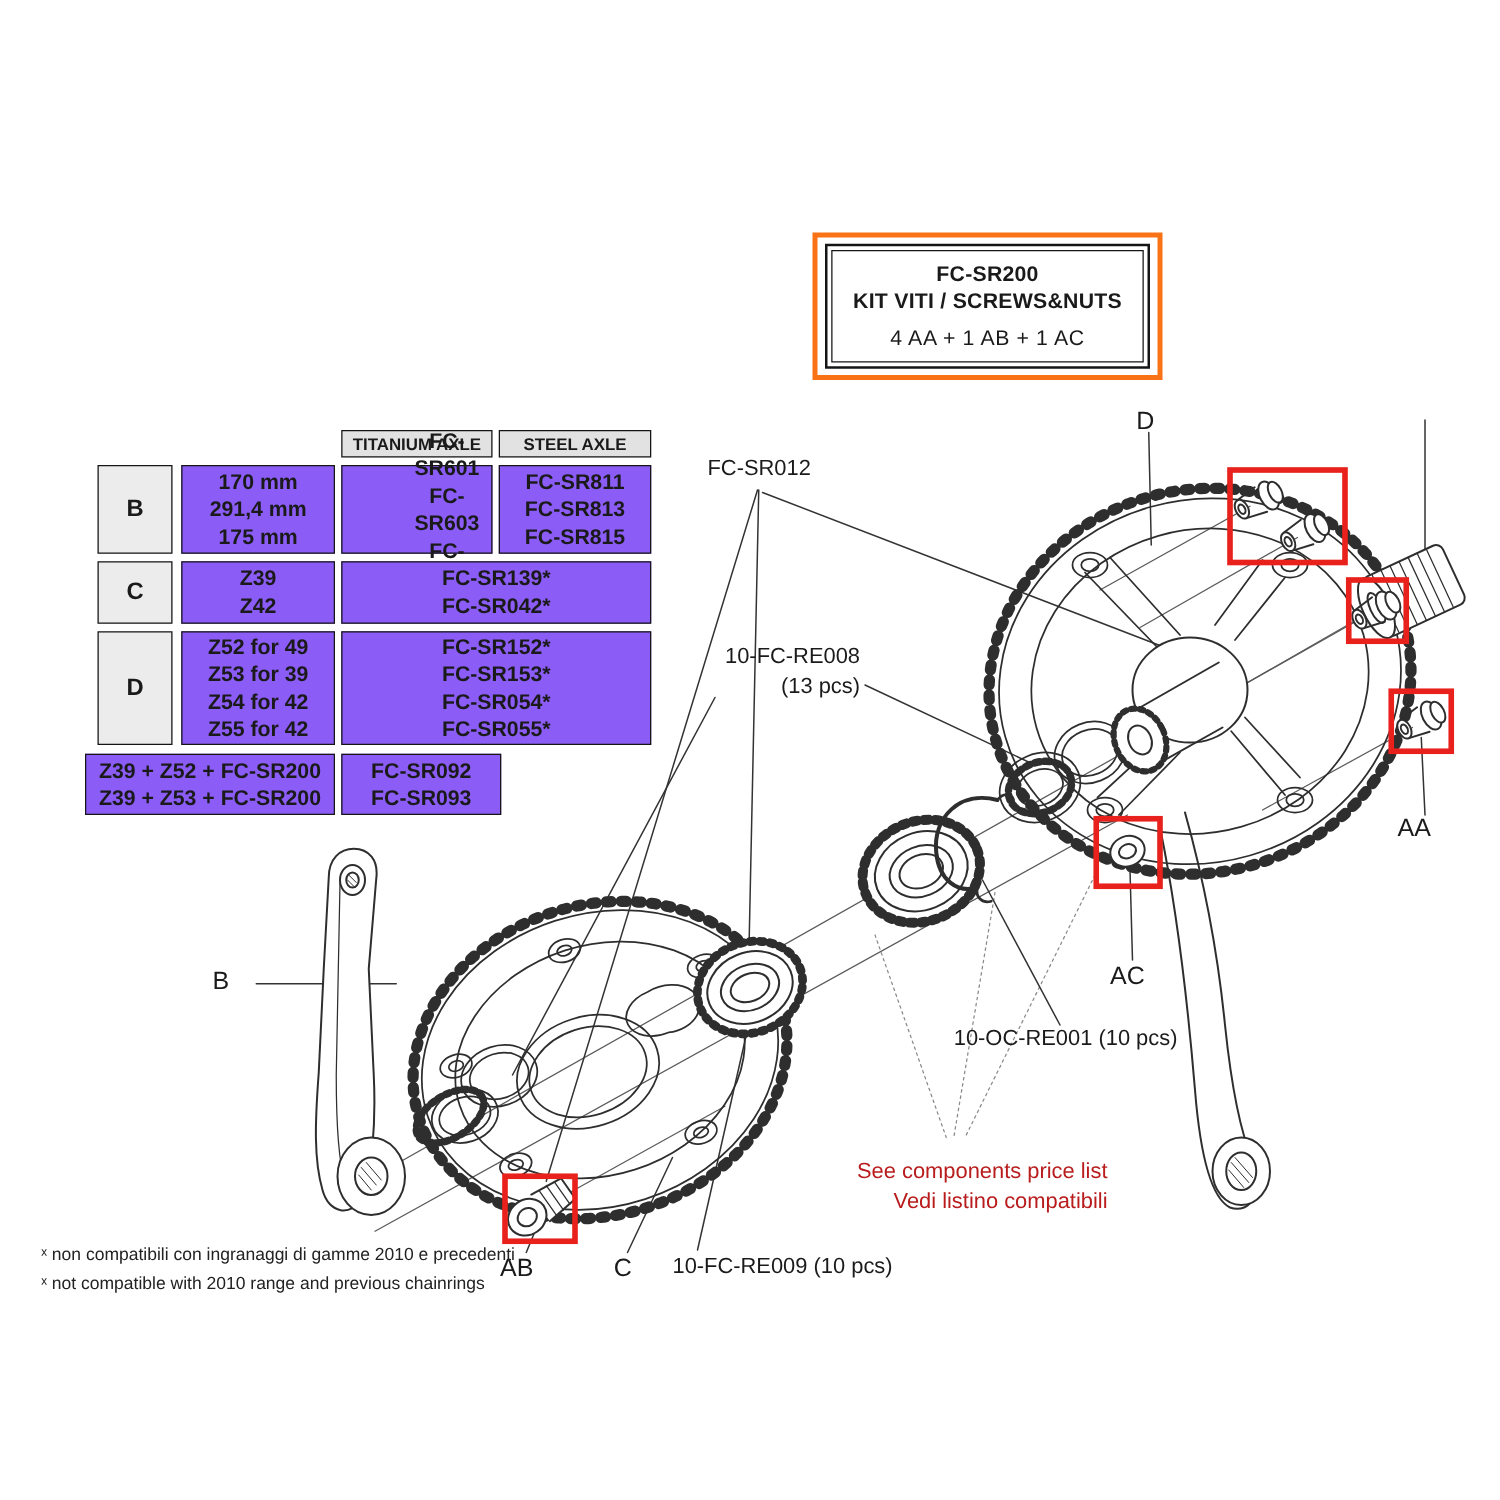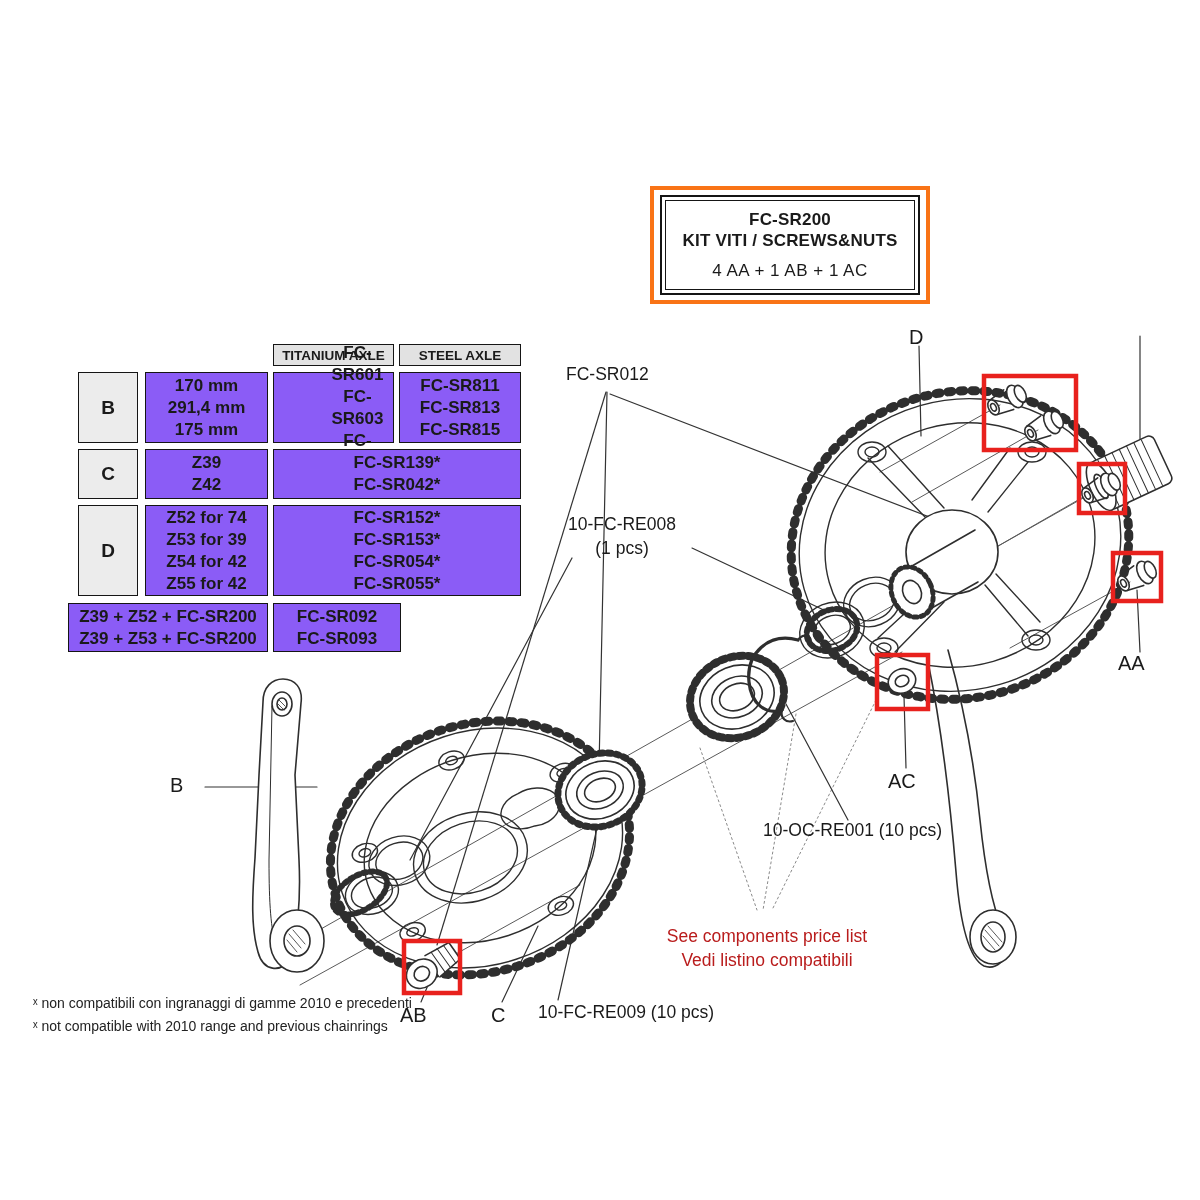--- a/index.html
+++ b/index.html
@@ -18,21 +18,21 @@
   .kit-l3{font-size:17px;margin-top:10px;letter-spacing:.5px;}
   
   .cell{position:absolute;box-sizing:border-box;border:1.7px solid #151515;background:#8b5cf6;
         display:flex;flex-direction:column;align-items:center;justify-content:center;
         font-weight:bold;font-size:17px;line-height:22px;text-align:center;}
   .cell.gray{background:#ececec;}
   .cell.hdr{background:#e2e2e2;font-size:13.5px;line-height:15px;}
   .letter-cell{font-size:19px;}
   
   .lbl{position:absolute;font-size:17.5px;white-space:nowrap;}
-  .lbl.center{text-align:center;white-space:normal;line-height:24px;}
+  .lbl.center{text-align:right;white-space:normal;line-height:24px;}
   .muted{color:#b91c1c;}
   .callout{position:absolute;font-size:20px;white-space:nowrap;}
   .fnote{position:absolute;font-size:14px;white-space:nowrap;color:#222;}
 </style>
 </head>
 <body>
 
 <div class="canvas">
 
   <svg width="1200" height="1200" viewBox="0 0 1200 1200">
@@ -289,21 +289,21 @@
     <div>Z39</div>
     <div>Z42</div>
   </div>
   <div class="cell" style="left:273px;top:449px;width:248px;height:50px;">
     <div>FC-SR139*</div>
     <div>FC-SR042*</div>
   </div>
 
   <div class="cell gray letter-cell" style="left:78px;top:505px;width:60px;height:91px;">D</div>
   <div class="cell" style="left:145px;top:505px;width:123px;height:91px;">
-    <div>Z52 for 74</div>
+    <div>Z52 for 49</div>
     <div>Z53 for 39</div>
     <div>Z54 for 42</div>
     <div>Z55 for 42</div>
   </div>
   <div class="cell" style="left:273px;top:505px;width:248px;height:91px;">
     <div>FC-SR152*</div>
     <div>FC-SR153*</div>
     <div>FC-SR054*</div>
     <div>FC-SR055*</div>
   </div>
@@ -313,21 +313,21 @@
     <div>Z39 + Z53 + FC-SR200</div>
   </div>
   <div class="cell" style="left:273px;top:603px;width:128px;height:49px;">
     <div>FC-SR092</div>
     <div>FC-SR093</div>
   </div>
 
   <div class="lbl" style="left:566px;top:364px;">FC-SR012</div>
   <div class="lbl center" style="left:556px;top:512px;width:132px;">
     <div>10-FC-RE008</div>
-    <div>(1 pcs)</div>
+    <div>(13 pcs)</div>
   </div>
   <div class="lbl" style="left:763px;top:820px;">10-OC-RE001 (10 pcs)</div>
   <div class="lbl" style="left:538px;top:1002px;">10-FC-RE009 (10 pcs)</div>
   <div class="lbl center muted" style="left:648px;top:924px;width:238px;">
     <div>See components price list</div>
     <div>Vedi listino compatibili</div>
   </div>
 
   <div class="callout" style="left:170px;top:774px;">B</div>
   <div class="callout" style="left:491px;top:1004px;">C</div>

